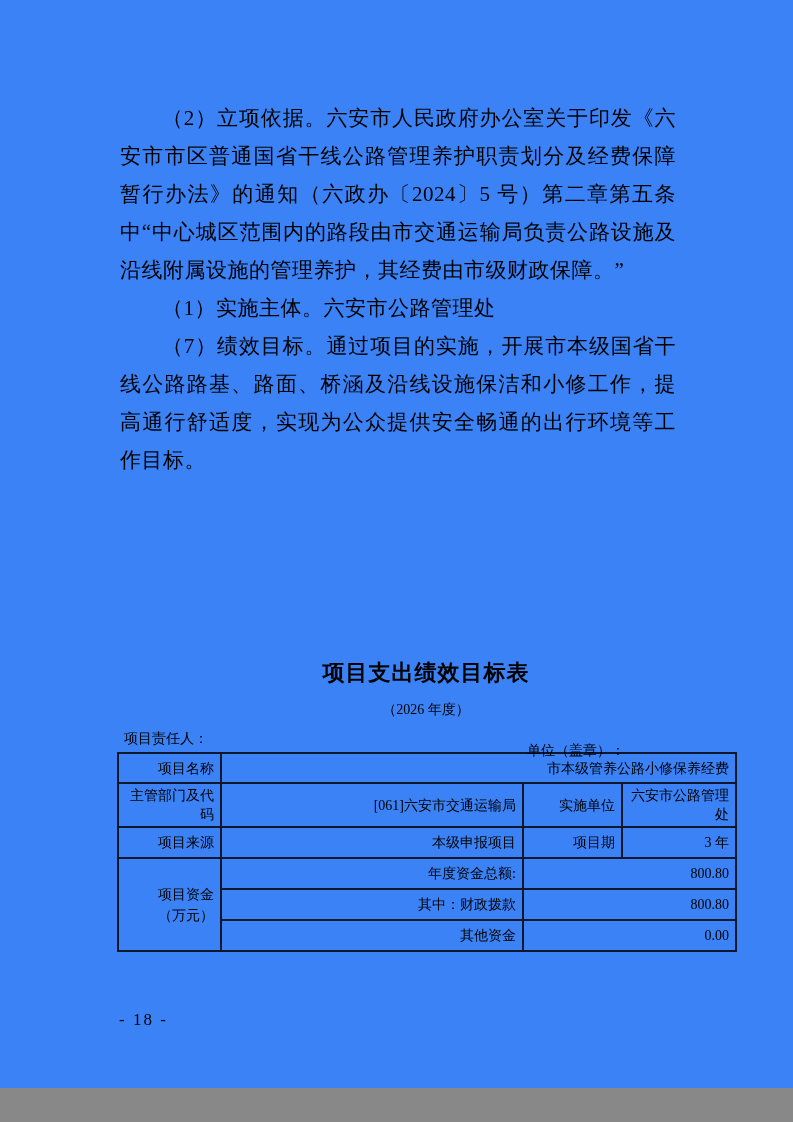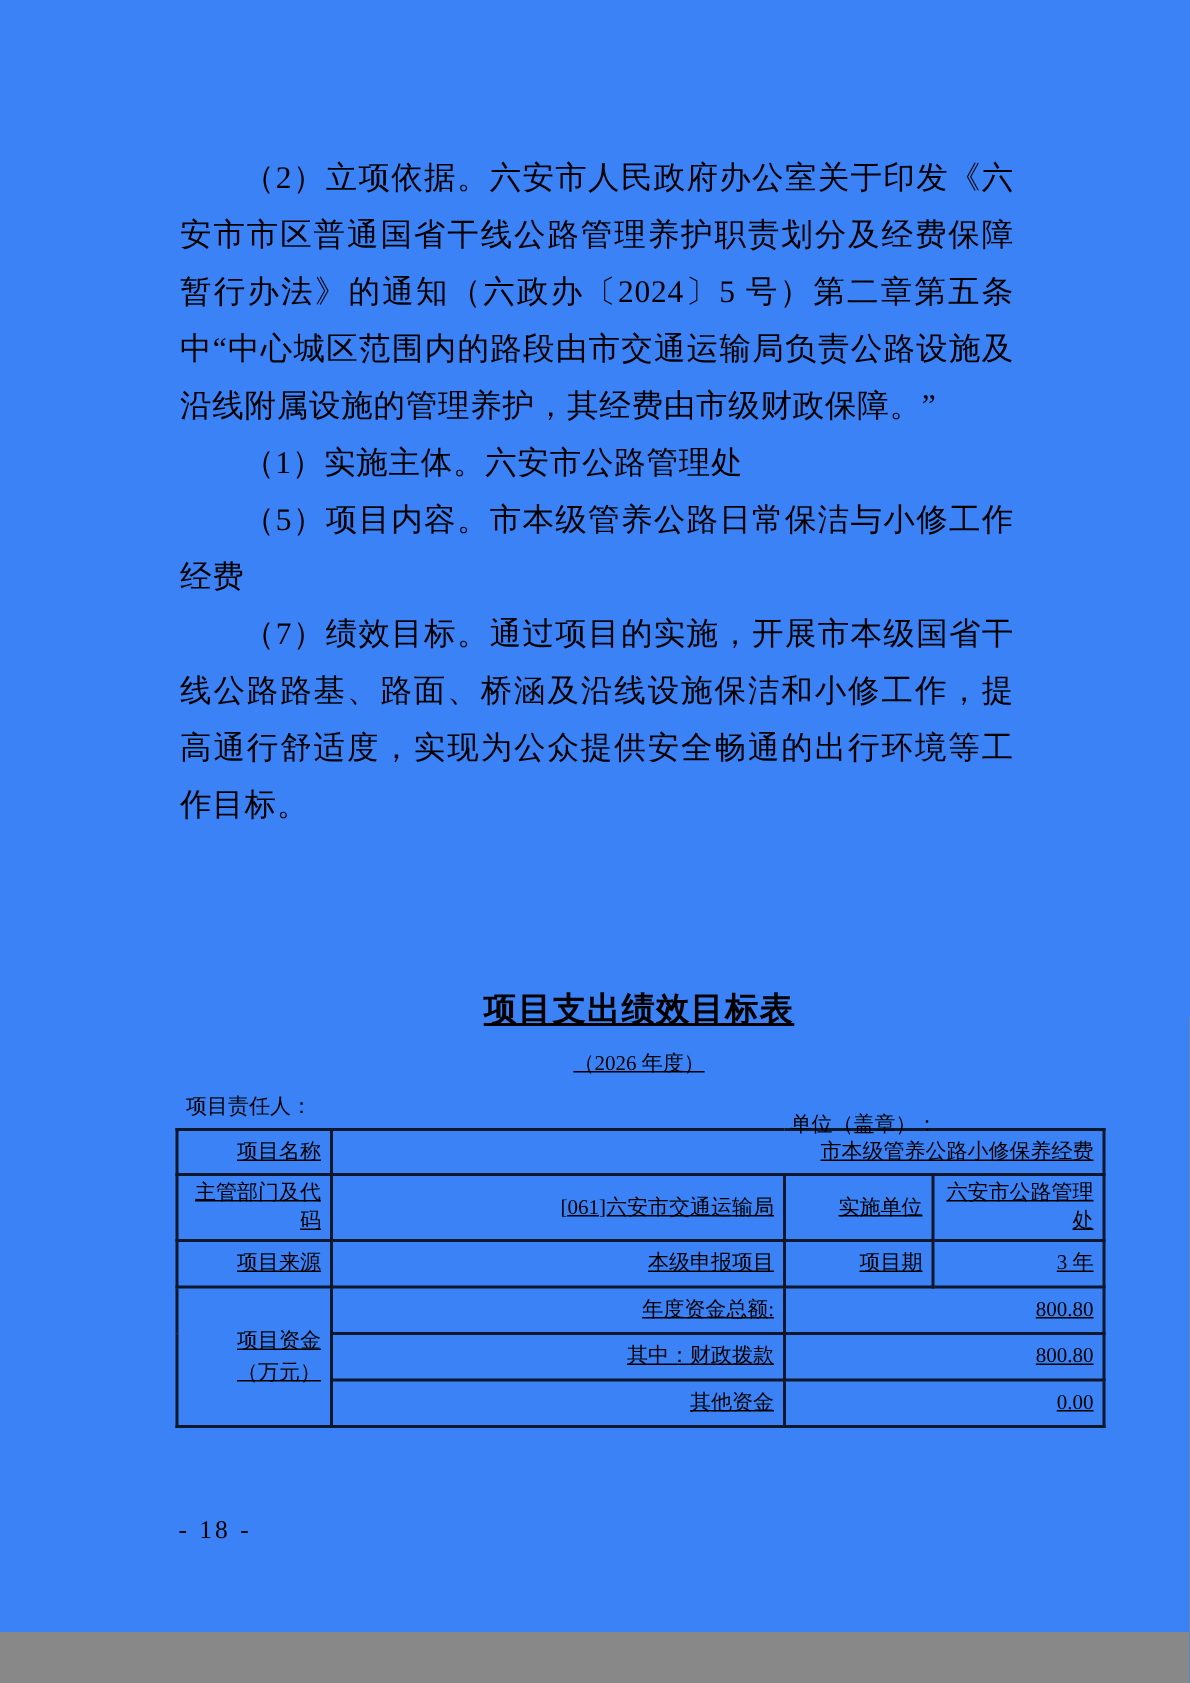--- a/index.html
+++ b/index.html
@@ -21,21 +21,21 @@
     letter-spacing:0.5px;
     text-align:justify;
   }
   .body-text p{
     margin:0;
     text-indent:42px;
   }
   
   .table-block{
     position:absolute;
-    left:117px;top:660px;width:618px;text-decoration:underline;
+    left:117px;top:660px;width:618px;
   }
   .table-title{
     text-align:center;
     font-family:"Liberation Sans","DejaVu Sans",sans-serif;
     font-weight:bold;
     font-size:22px;
     line-height:26px;
     letter-spacing:1px;
   }
   .table-subtitle{
@@ -88,21 +88,20 @@
   }
 </style>
 </head>
 <body>
 
 <div class="page">
 
   <div class="body-text">
     <p>（2）立项依据。六安市人民政府办公室关于印发《六安市市区普通国省干线公路管理养护职责划分及经费保障暂行办法》的通知（六政办〔2024〕5 号）第二章第五条中“中心城区范围内的路段由市交通运输局负责公路设施及沿线附属设施的管理养护，其经费由市级财政保障。”</p>
     <p>（1）实施主体。六安市公路管理处</p>
-    <p>（5）项目内容。市本级管养公路日常保洁与小修工作经费</p>
     <p>（7）绩效目标。通过项目的实施，开展市本级国省干线公路路基、路面、桥涵及沿线设施保洁和小修工作，提高通行舒适度，实现为公众提供安全畅通的出行环境等工作目标。</p>
   </div>
 
   <div class="table-block">
     <div class="table-title">项目支出绩效目标表</div>
     <div class="table-subtitle">（2026 年度）</div>
 
     <div class="pre-table">
       <span class="resp">项目责任人：</span>
       <span class="unit">单位（盖章）：</span>

